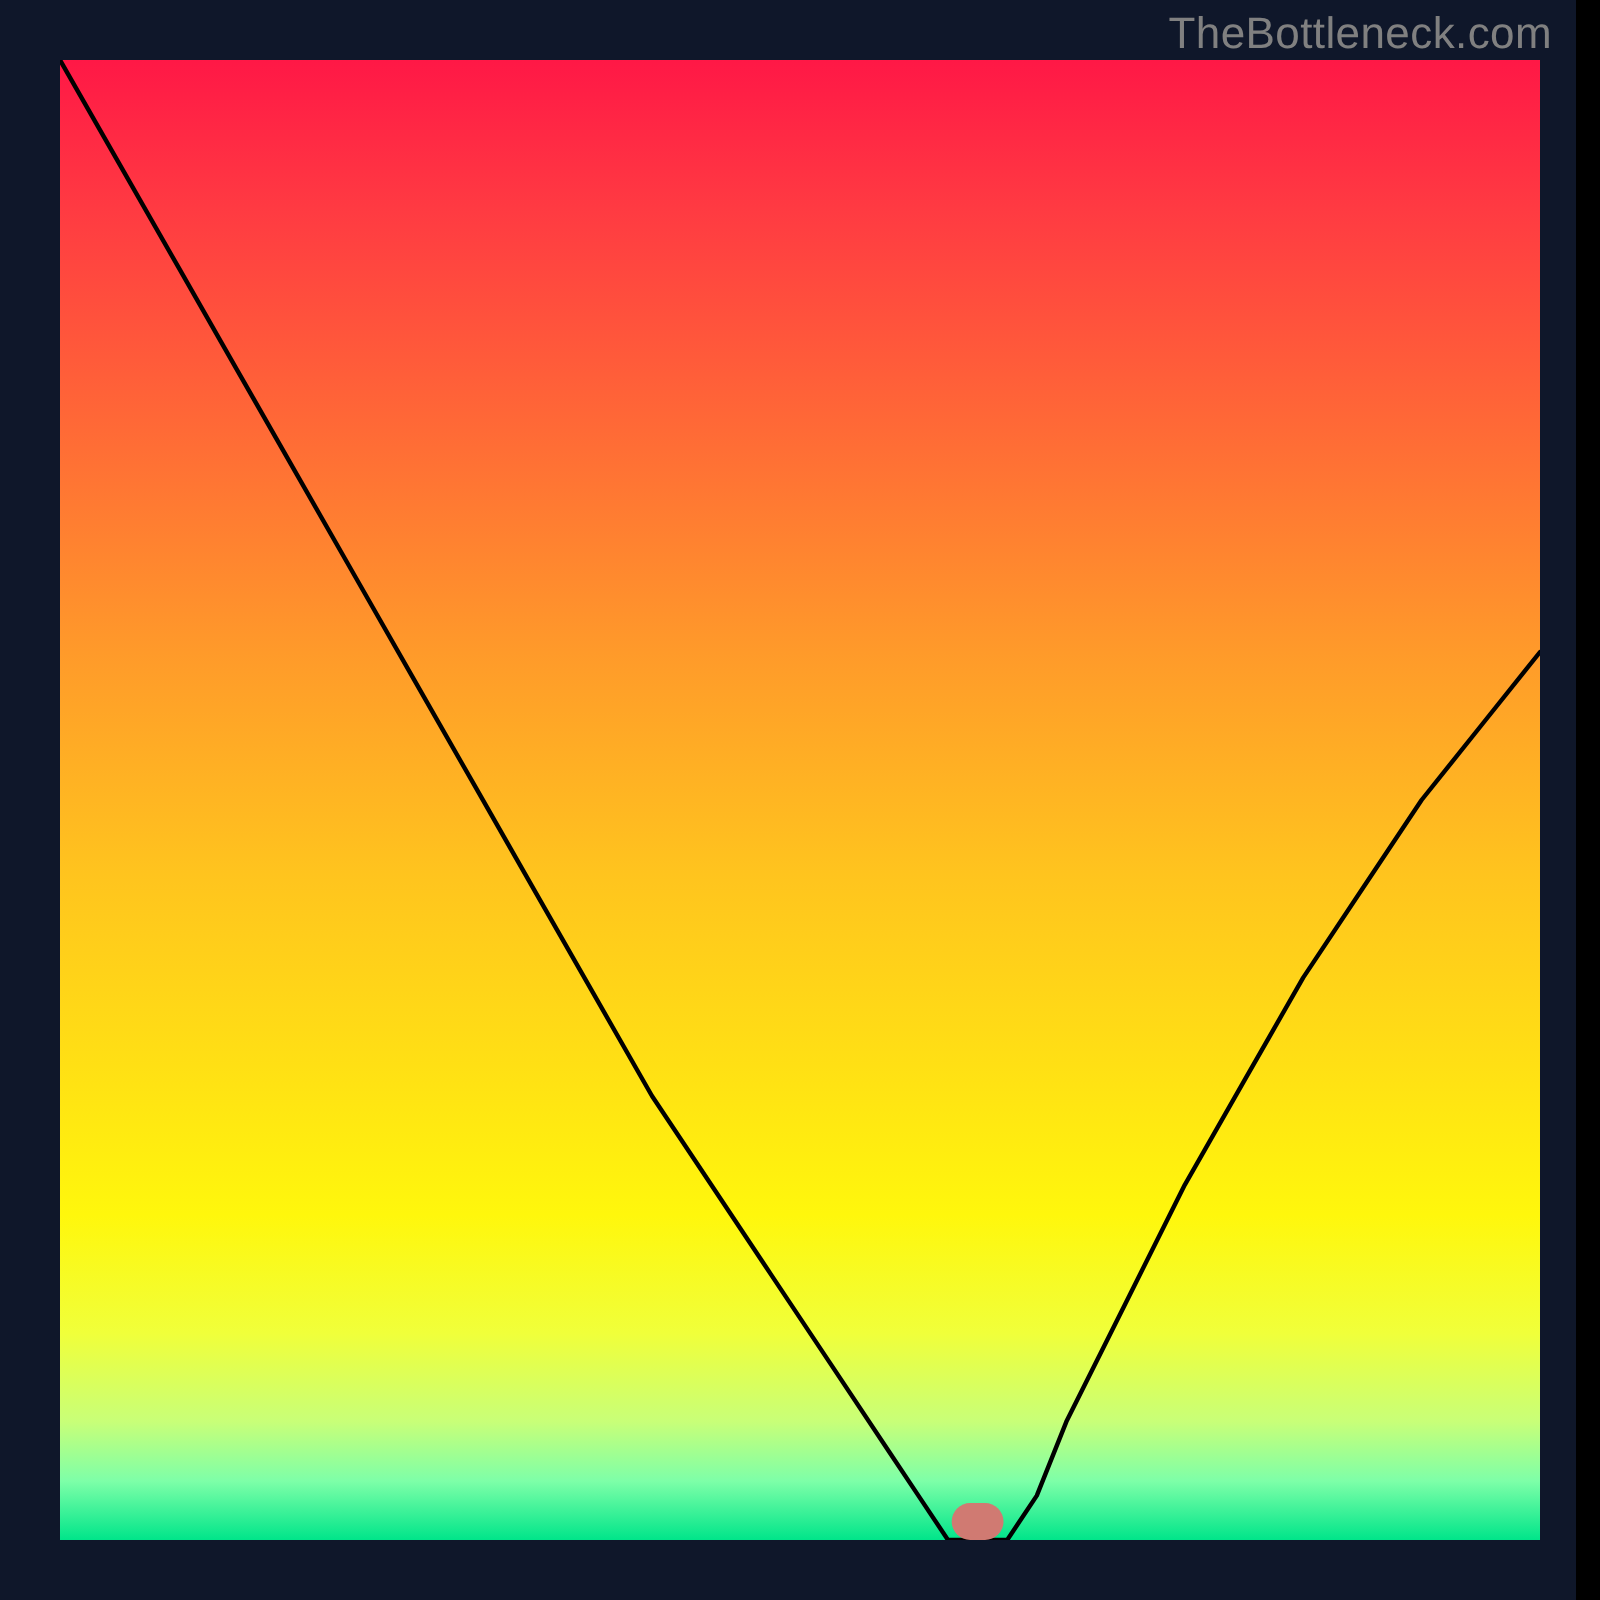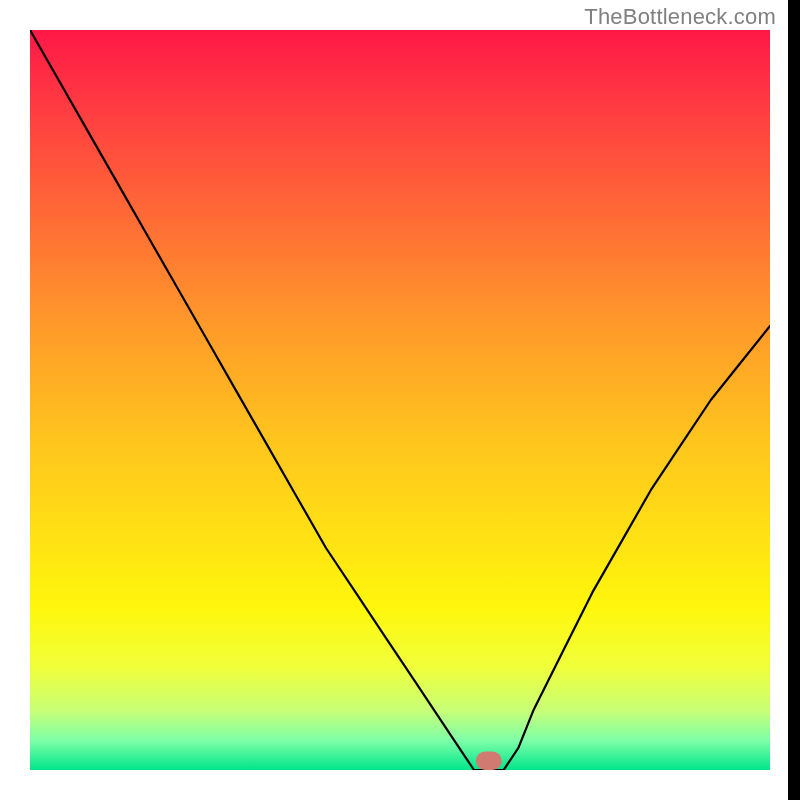--- a/index.html
+++ b/index.html
@@ -8,21 +8,21 @@
     width: 800px;
     height: 800px;
     background: #000;
     overflow: hidden;
     font-family: Arial, Helvetica, sans-serif;
   }
   .frame {
     position: relative;
     width: 788px;
     height: 800px;
-    background: #ffffff;
+    background: #0f172a;
   }
   .watermark {
     position: absolute;
     top: 4px;
     right: 12px;
     color: #808080;
     font-size: 22px;
     font-weight: 500;
     letter-spacing: 0.2px;
     z-index: 10;

